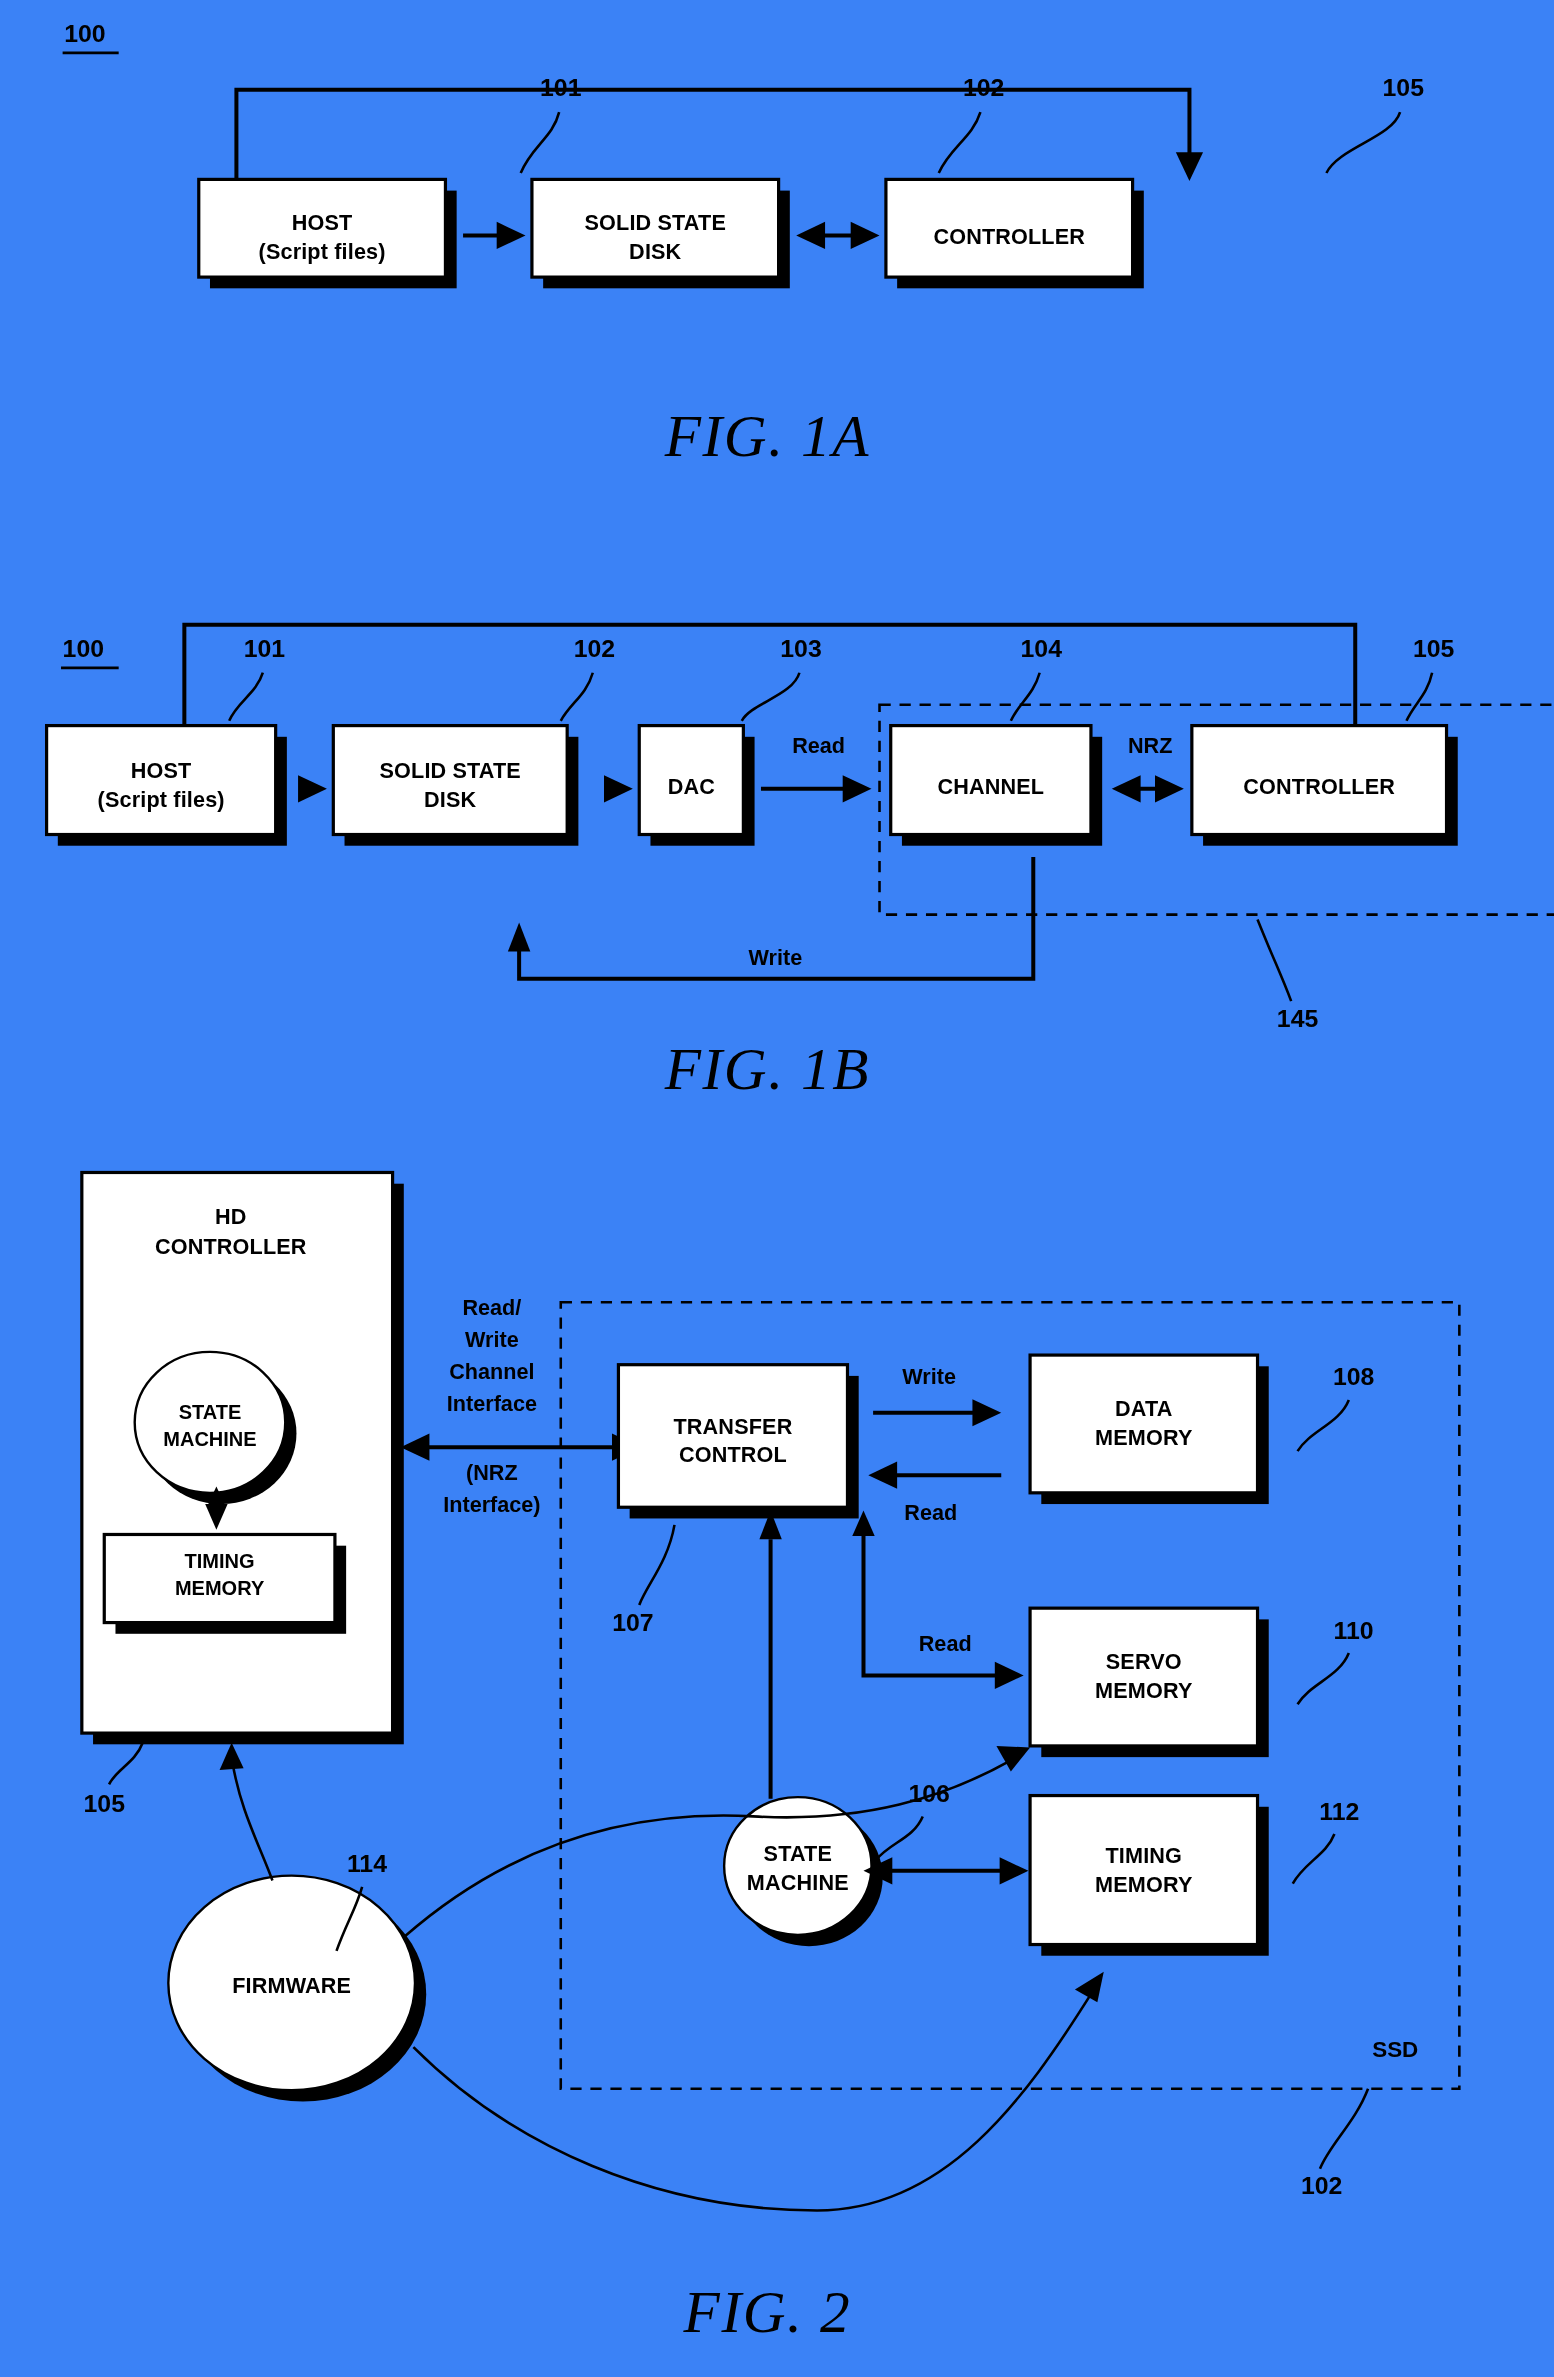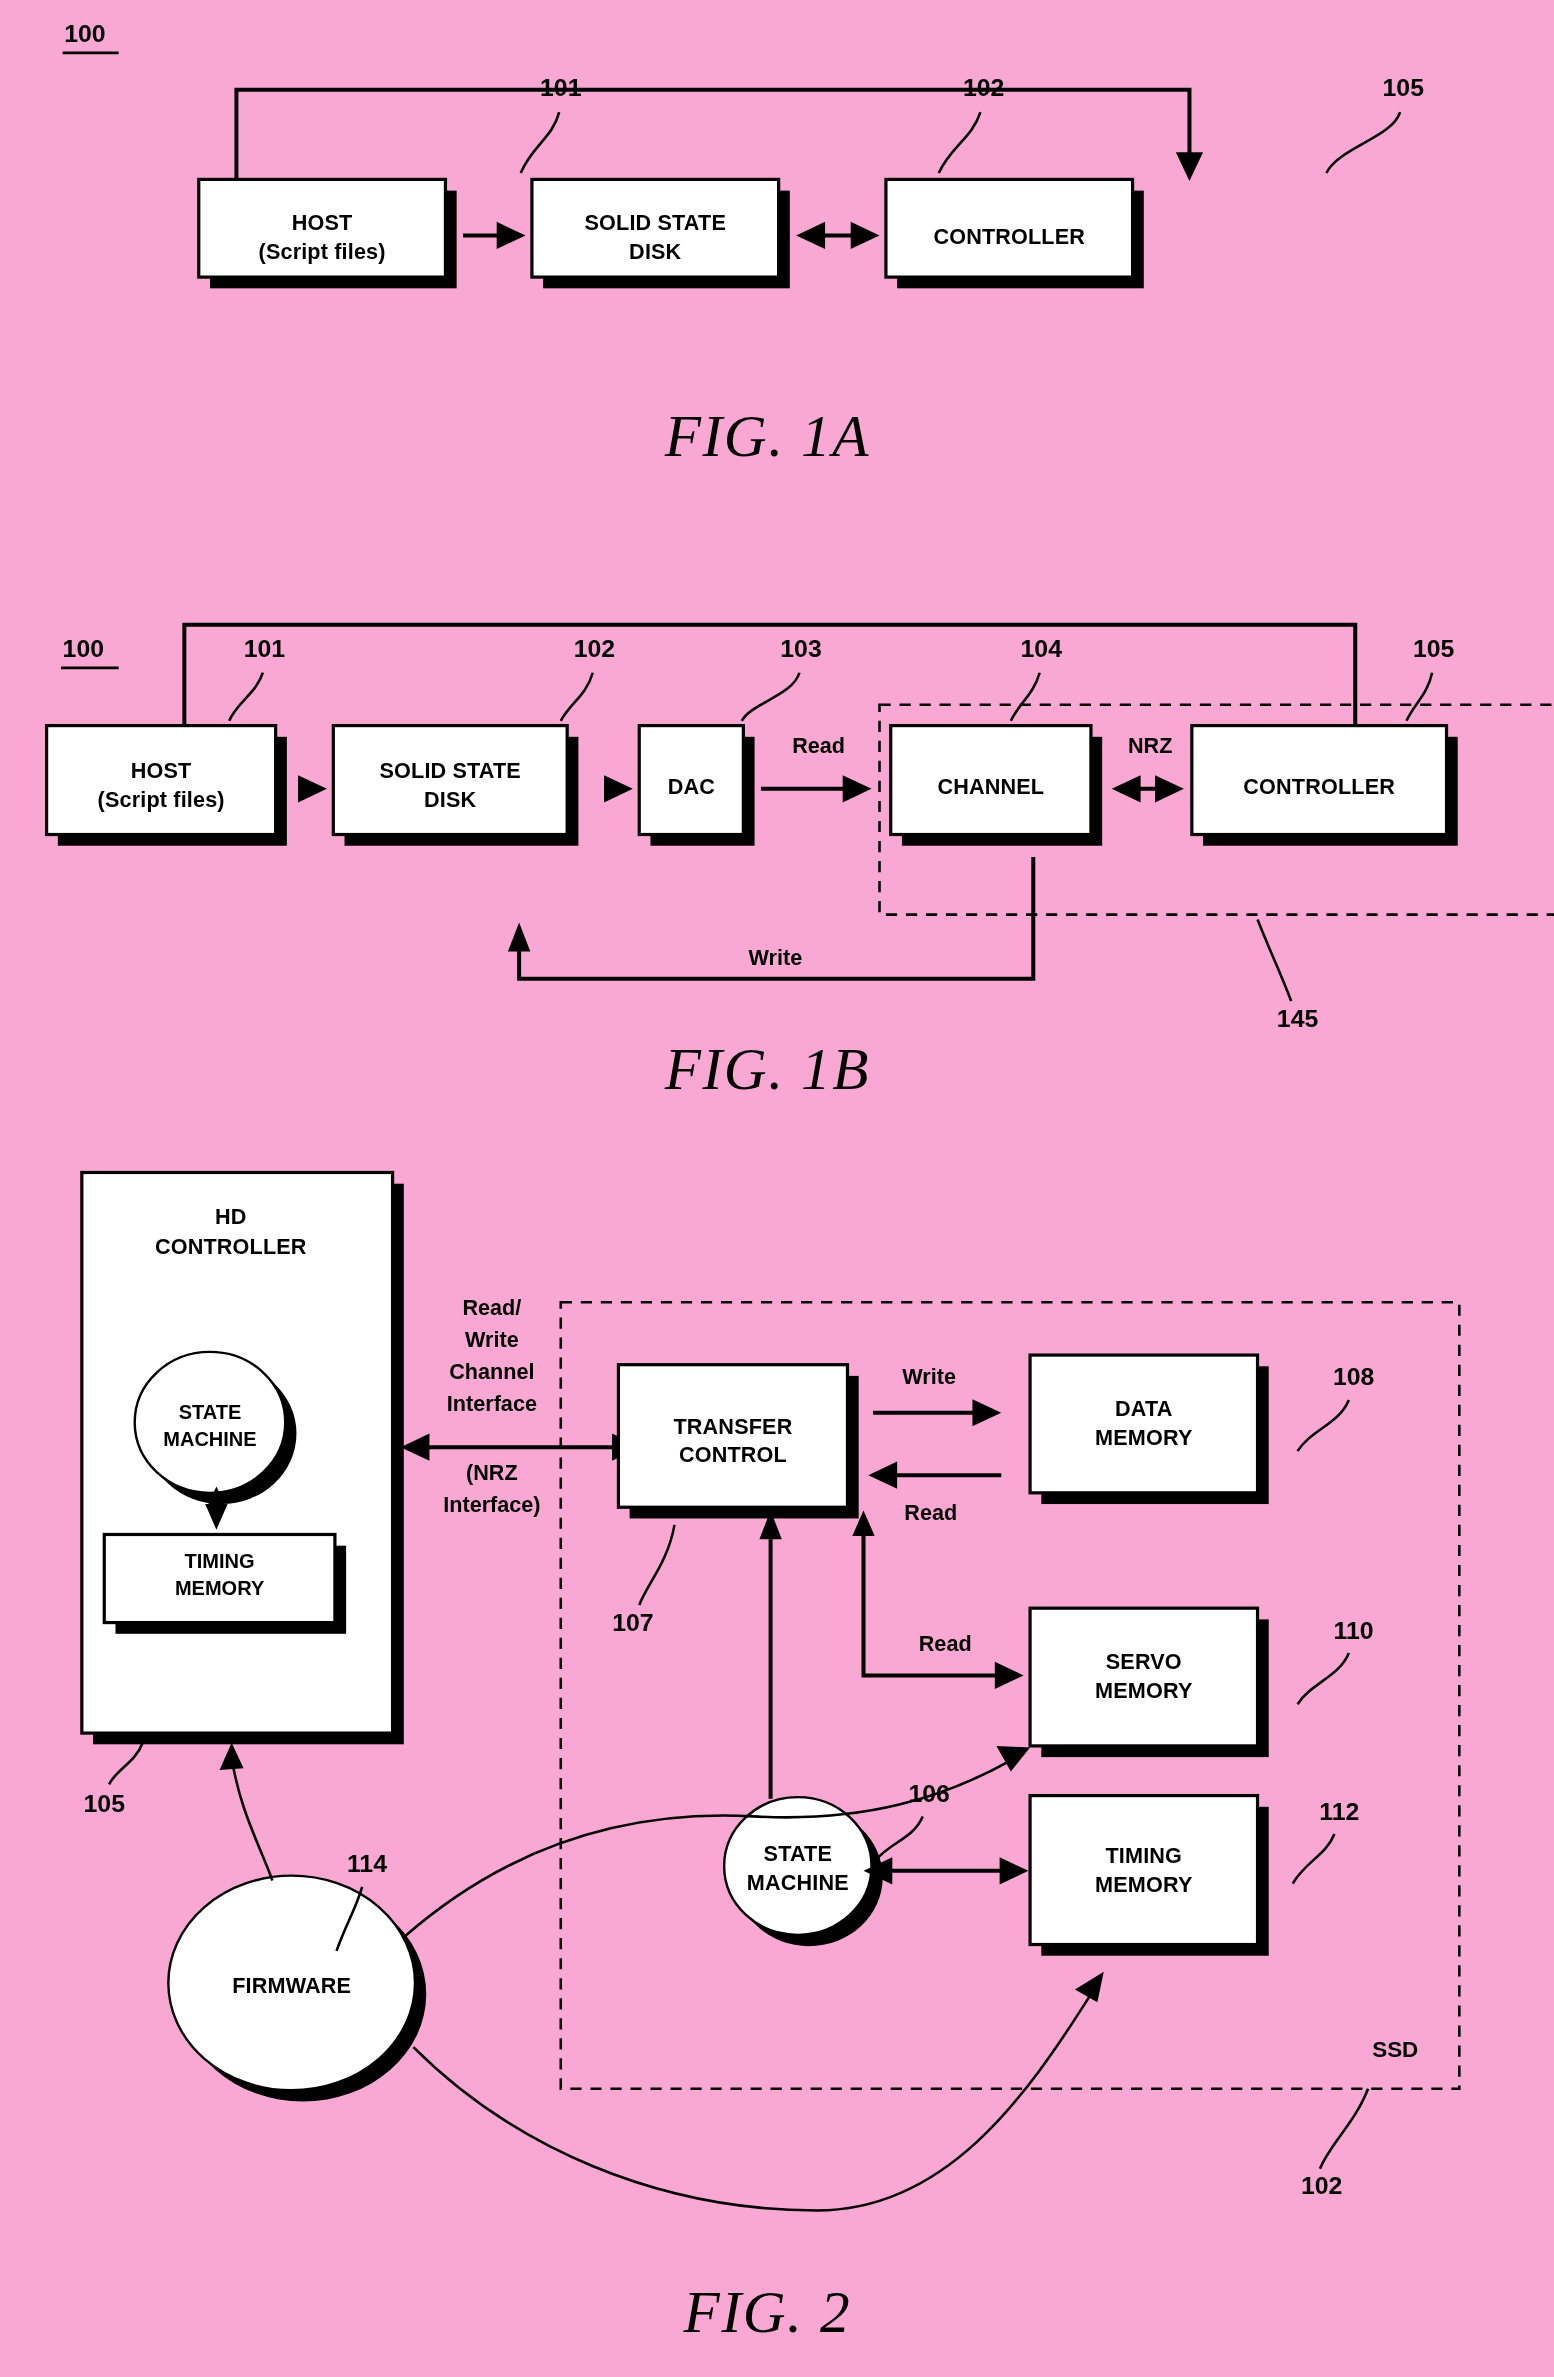--- a/index.html
+++ b/index.html
@@ -7,21 +7,21 @@
     padding: 0;
     background: #ffffff;
   }
   body {
     font-family: "Liberation Sans", sans-serif;
   }
   #page {
     position: relative;
     width: 1554px;
     height: 2377px;
-    background: #f9a8d4;
+    background: #3b82f6;
     overflow: hidden;
   }
   svg.sheet {
     position: absolute;
     top: 0;
     left: 0;
     width: 1554px;
     height: 2377px;
   }
   

